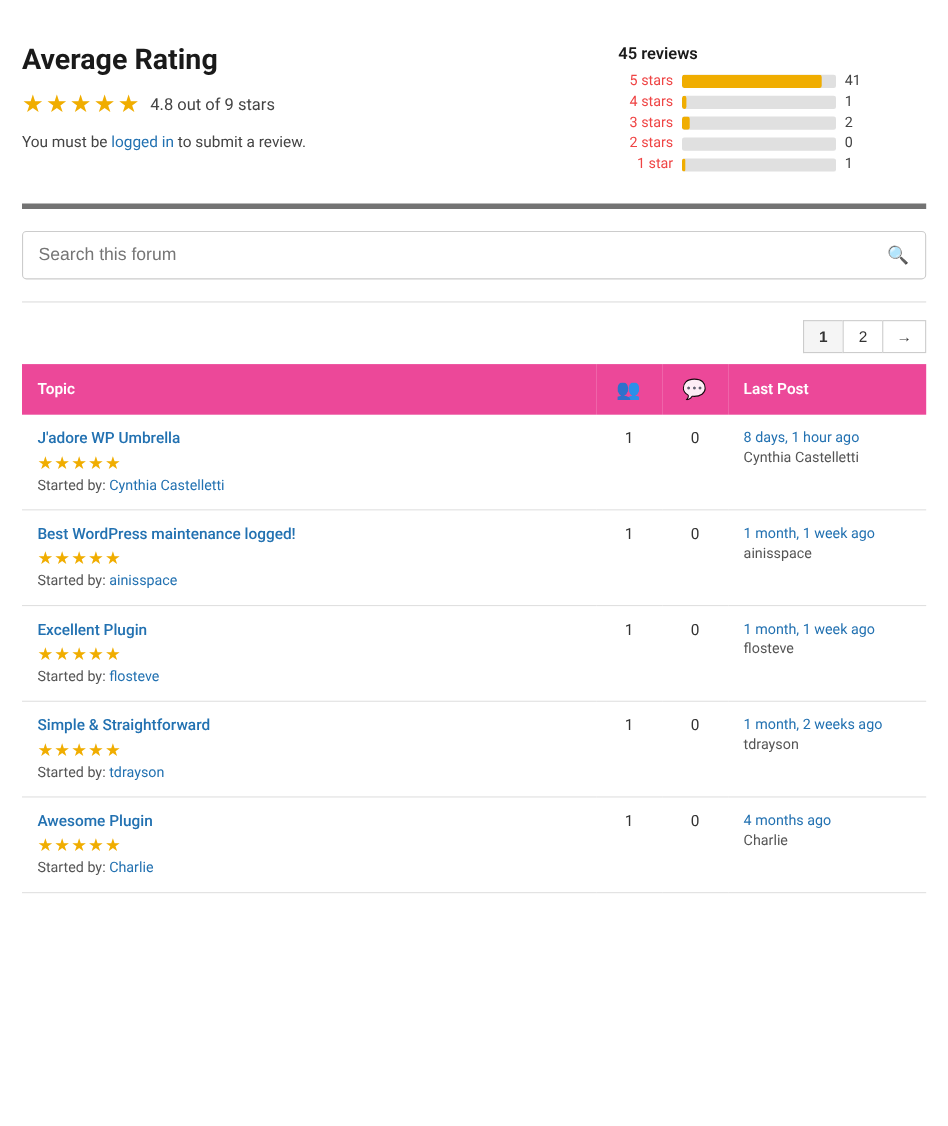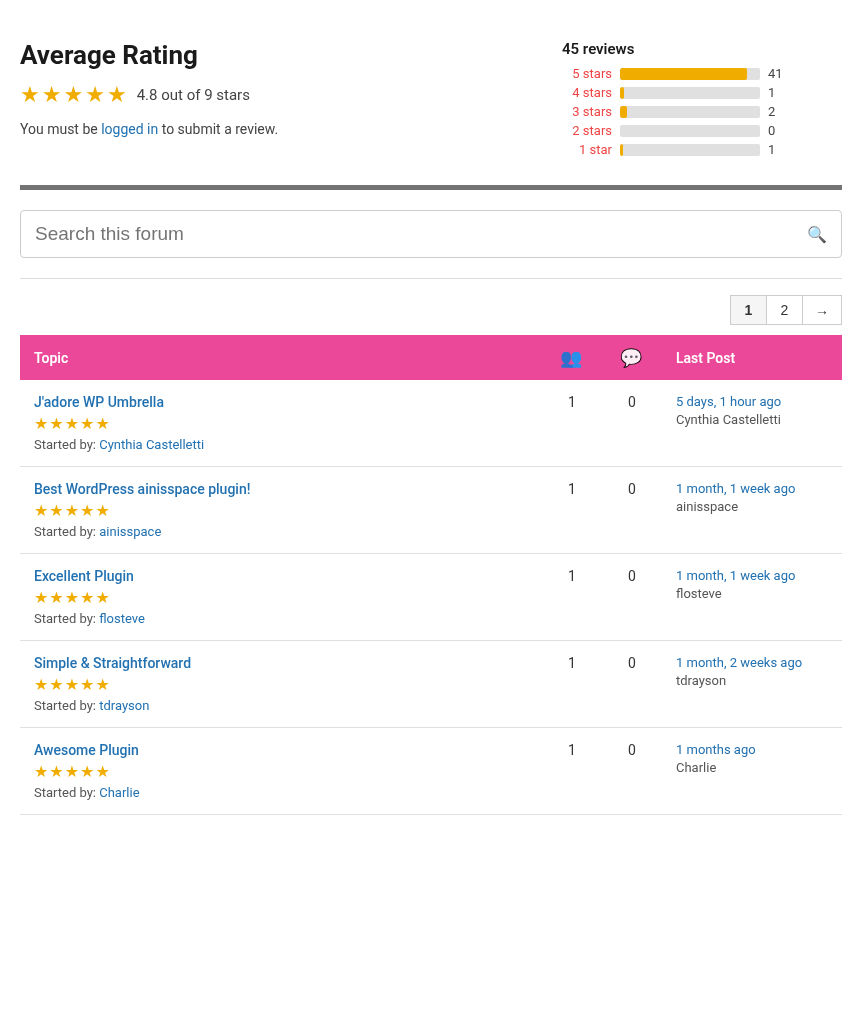--- a/index.html
+++ b/index.html
@@ -122,21 +122,21 @@
       border-radius: 4px;
       overflow: hidden;
       background: #fff;
     }
 
     .search-input {
       flex: 1;
       border: none;
       outline: none;
       padding: 12px 14px;
-      font-size: 19px;
+      font-size: 16px;
       color: #888;
       background: transparent;
     }
 
     .search-button {
       background: none;
       border: none;
       padding: 10px 14px;
       cursor: pointer;
       color: #333;
@@ -366,27 +366,27 @@
             <span class="topic-star">★</span>
             <span class="topic-star">★</span>
             <span class="topic-star">★</span>
             <span class="topic-star">★</span>
       </div>
       <span class="topic-started">Started by: <a href="#" class="topic-author-link">Cynthia Castelletti</a></span>
     </td>
     <td class="col-num">1</td>
     <td class="col-num">0</td>
     <td>
-      <span class="last-post-time">5 days, 1 hour ago</span>
+      <span class="last-post-time">8 days, 1 hour ago</span>
       <span class="last-post-author">Cynthia Castelletti</span>
     </td>
   </tr>
       <tr>
     <td>
-      <a href="#" class="topic-title">Best WordPress ainisspace plugin!</a>
+      <a href="#" class="topic-title">Best WordPress maintenance logged!</a>
       <div class="topic-stars">
         <span class="topic-star">★</span>
             <span class="topic-star">★</span>
             <span class="topic-star">★</span>
             <span class="topic-star">★</span>
             <span class="topic-star">★</span>
       </div>
       <span class="topic-started">Started by: <a href="#" class="topic-author-link">ainisspace</a></span>
     </td>
     <td class="col-num">1</td>
@@ -442,18 +442,18 @@
             <span class="topic-star">★</span>
             <span class="topic-star">★</span>
             <span class="topic-star">★</span>
             <span class="topic-star">★</span>
       </div>
       <span class="topic-started">Started by: <a href="#" class="topic-author-link">Charlie</a></span>
     </td>
     <td class="col-num">1</td>
     <td class="col-num">0</td>
     <td>
-      <span class="last-post-time">1 months ago</span>
+      <span class="last-post-time">4 months ago</span>
       <span class="last-post-author">Charlie</span>
     </td>
   </tr>
     </tbody>
 </table>
 
 </body></html>

